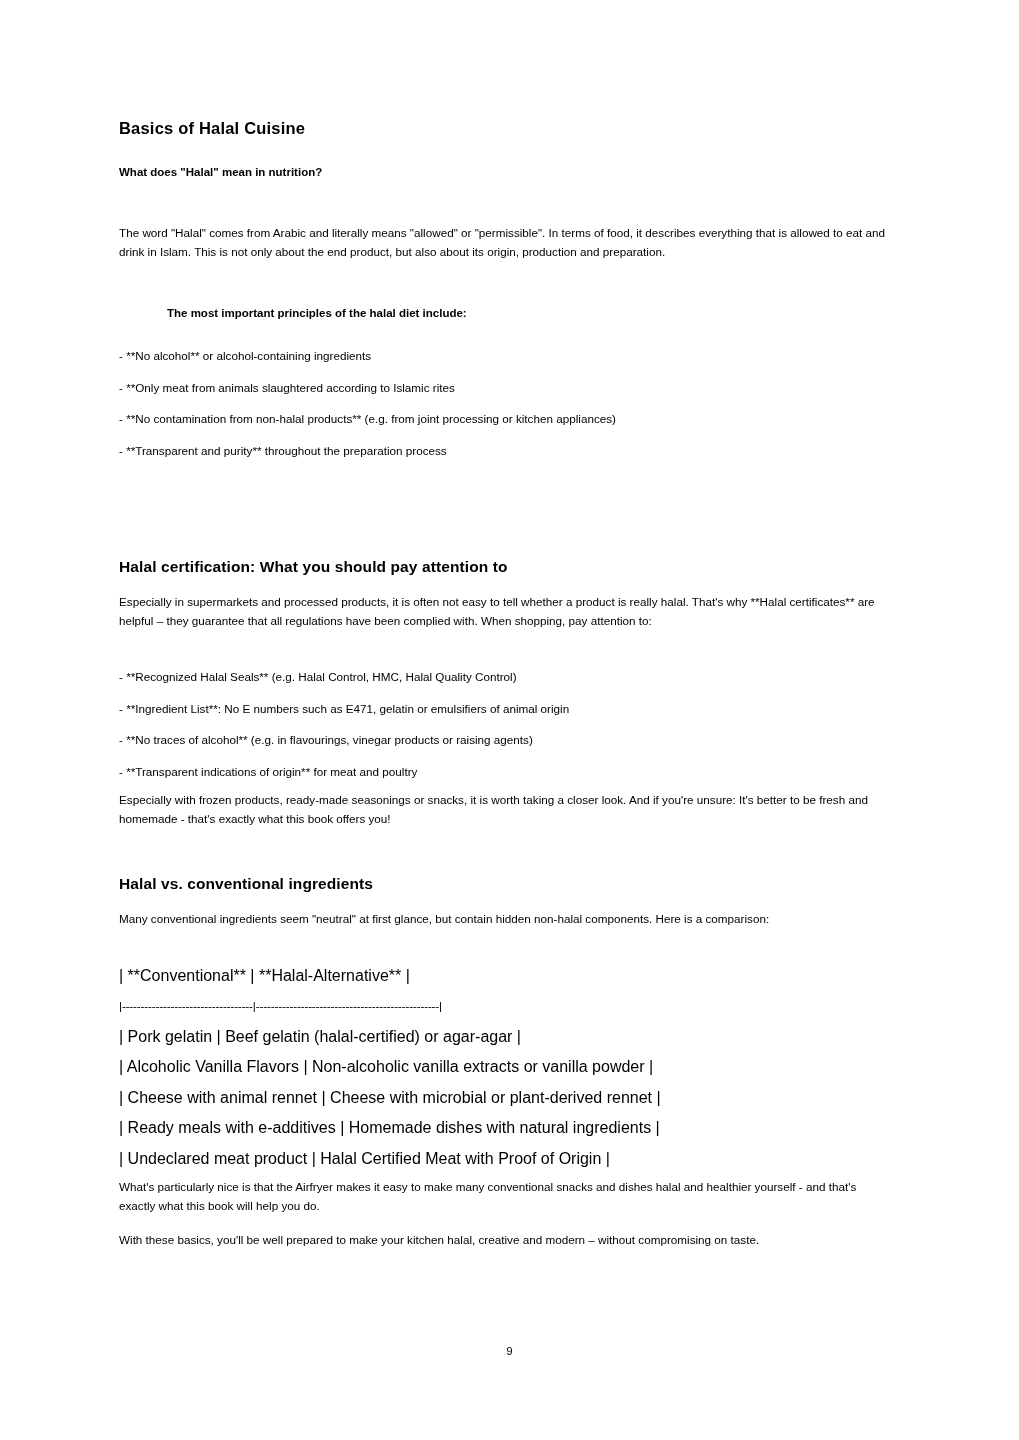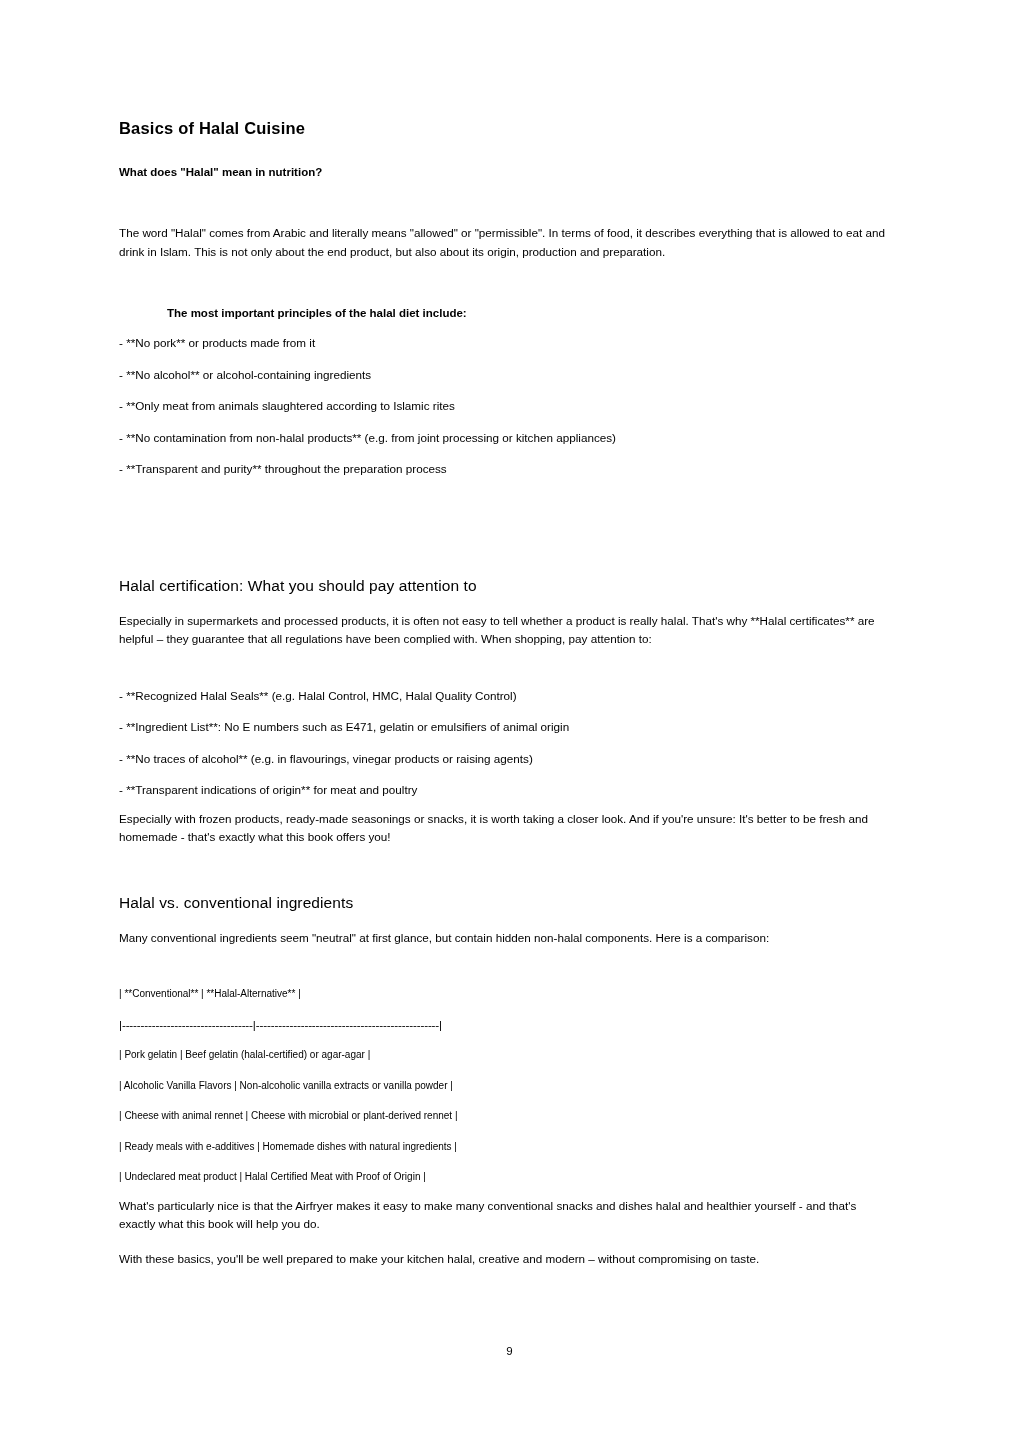--- a/index.html
+++ b/index.html
@@ -35,38 +35,38 @@
     line-height: 20px;
   }
   h2.sub-head {
     font-size: 11.5px;
     font-weight: bold;
     margin: 26px 0 0 0;
     line-height: 16px;
   }
   h2.section-head {
     font-size: 15.5px;
-    font-weight: normal;
+    font-weight: bold;
     letter-spacing: 0.1px;
     margin: 0;
     line-height: 20px;
   }
   p.body-text {
     font-size: 11.7px;
     line-height: 18.5px;
     margin: 0;
     text-align: left;
   }
   .bullet {
     font-size: 11.7px;
     line-height: 18.5px;
     margin: 0;
   }
   .table-line {
-    font-size: 10px;
+    font-size: 16px;
     line-height: 18.5px;
     margin: 0;
     white-space: pre;
   }
   .sep-line {
     font-size: 11.7px;
     line-height: 18.5px;
     margin: 0;
     white-space: pre;
     letter-spacing: -0.15px;
@@ -98,21 +98,20 @@
 
     <div class="spacer-xl"></div>
 
     <p class="body-text">The word "Halal" comes from Arabic and literally means "allowed" or "permissible". In terms of food, it describes everything that is allowed to eat and drink in Islam. This is not only about the end product, but also about its origin, production and preparation.</p>
 
     <div class="spacer-xl"></div>
 
     <h2 class="sub-head" style="margin-top:0;margin-left:48px;">The most important principles of the halal diet include:</h2>
 
     <div class="bullet-gap"></div>
-    <p class="bullet">- **No pork** or products made from it</p>
     <div class="bullet-gap"></div>
     <p class="bullet">- **No alcohol** or alcohol-containing ingredients</p>
     <div class="bullet-gap"></div>
     <p class="bullet">- **Only meat from animals slaughtered according to Islamic rites</p>
     <div class="bullet-gap"></div>
     <p class="bullet">- **No contamination from non-halal products** (e.g. from joint processing or kitchen appliances)</p>
     <div class="bullet-gap"></div>
     <p class="bullet">- **Transparent and purity** throughout the preparation process</p>
 
     <div class="spacer-xl"></div>

